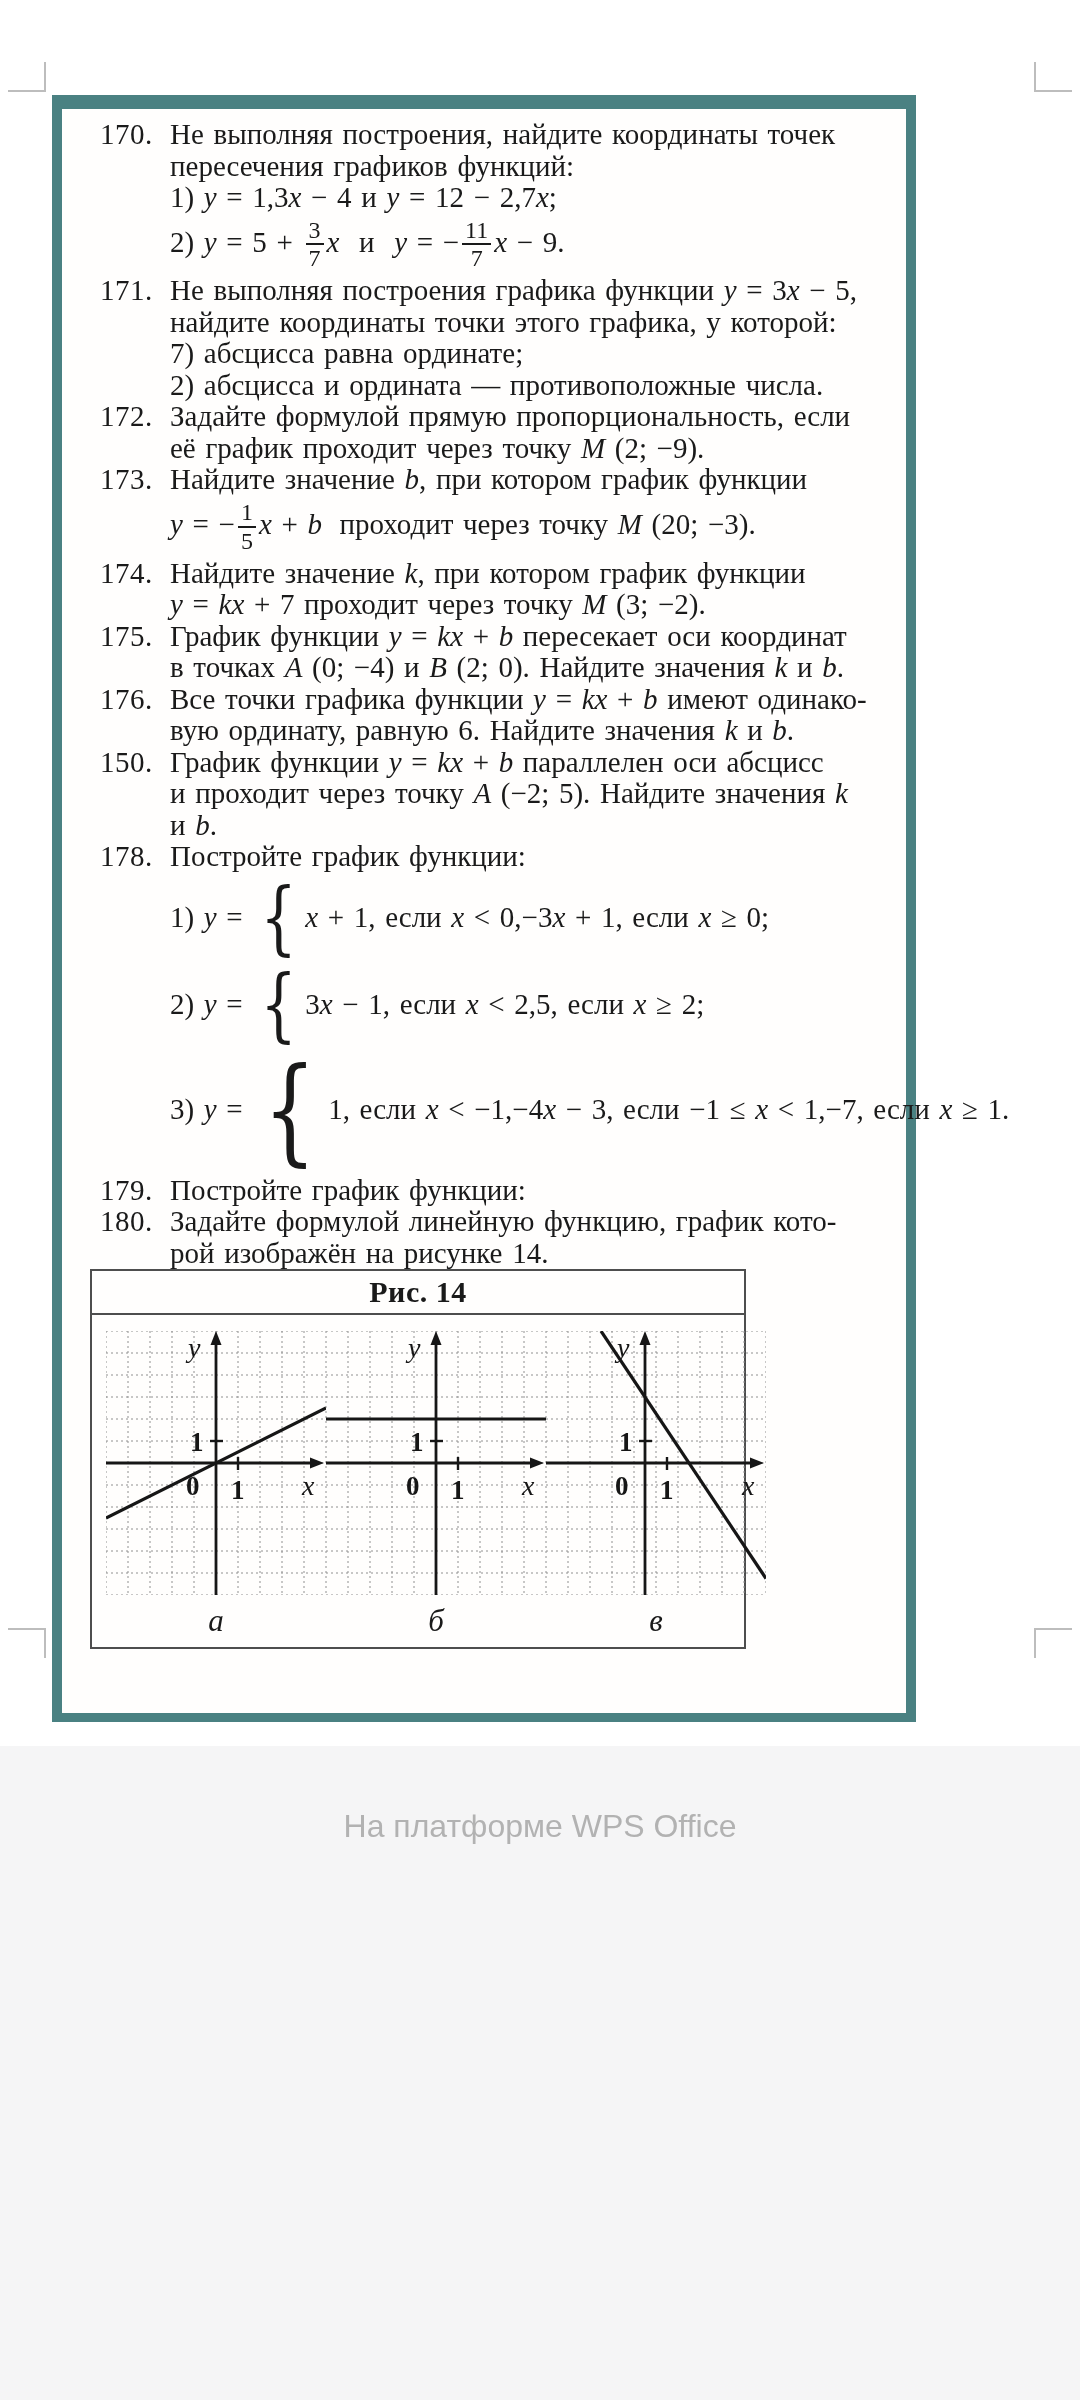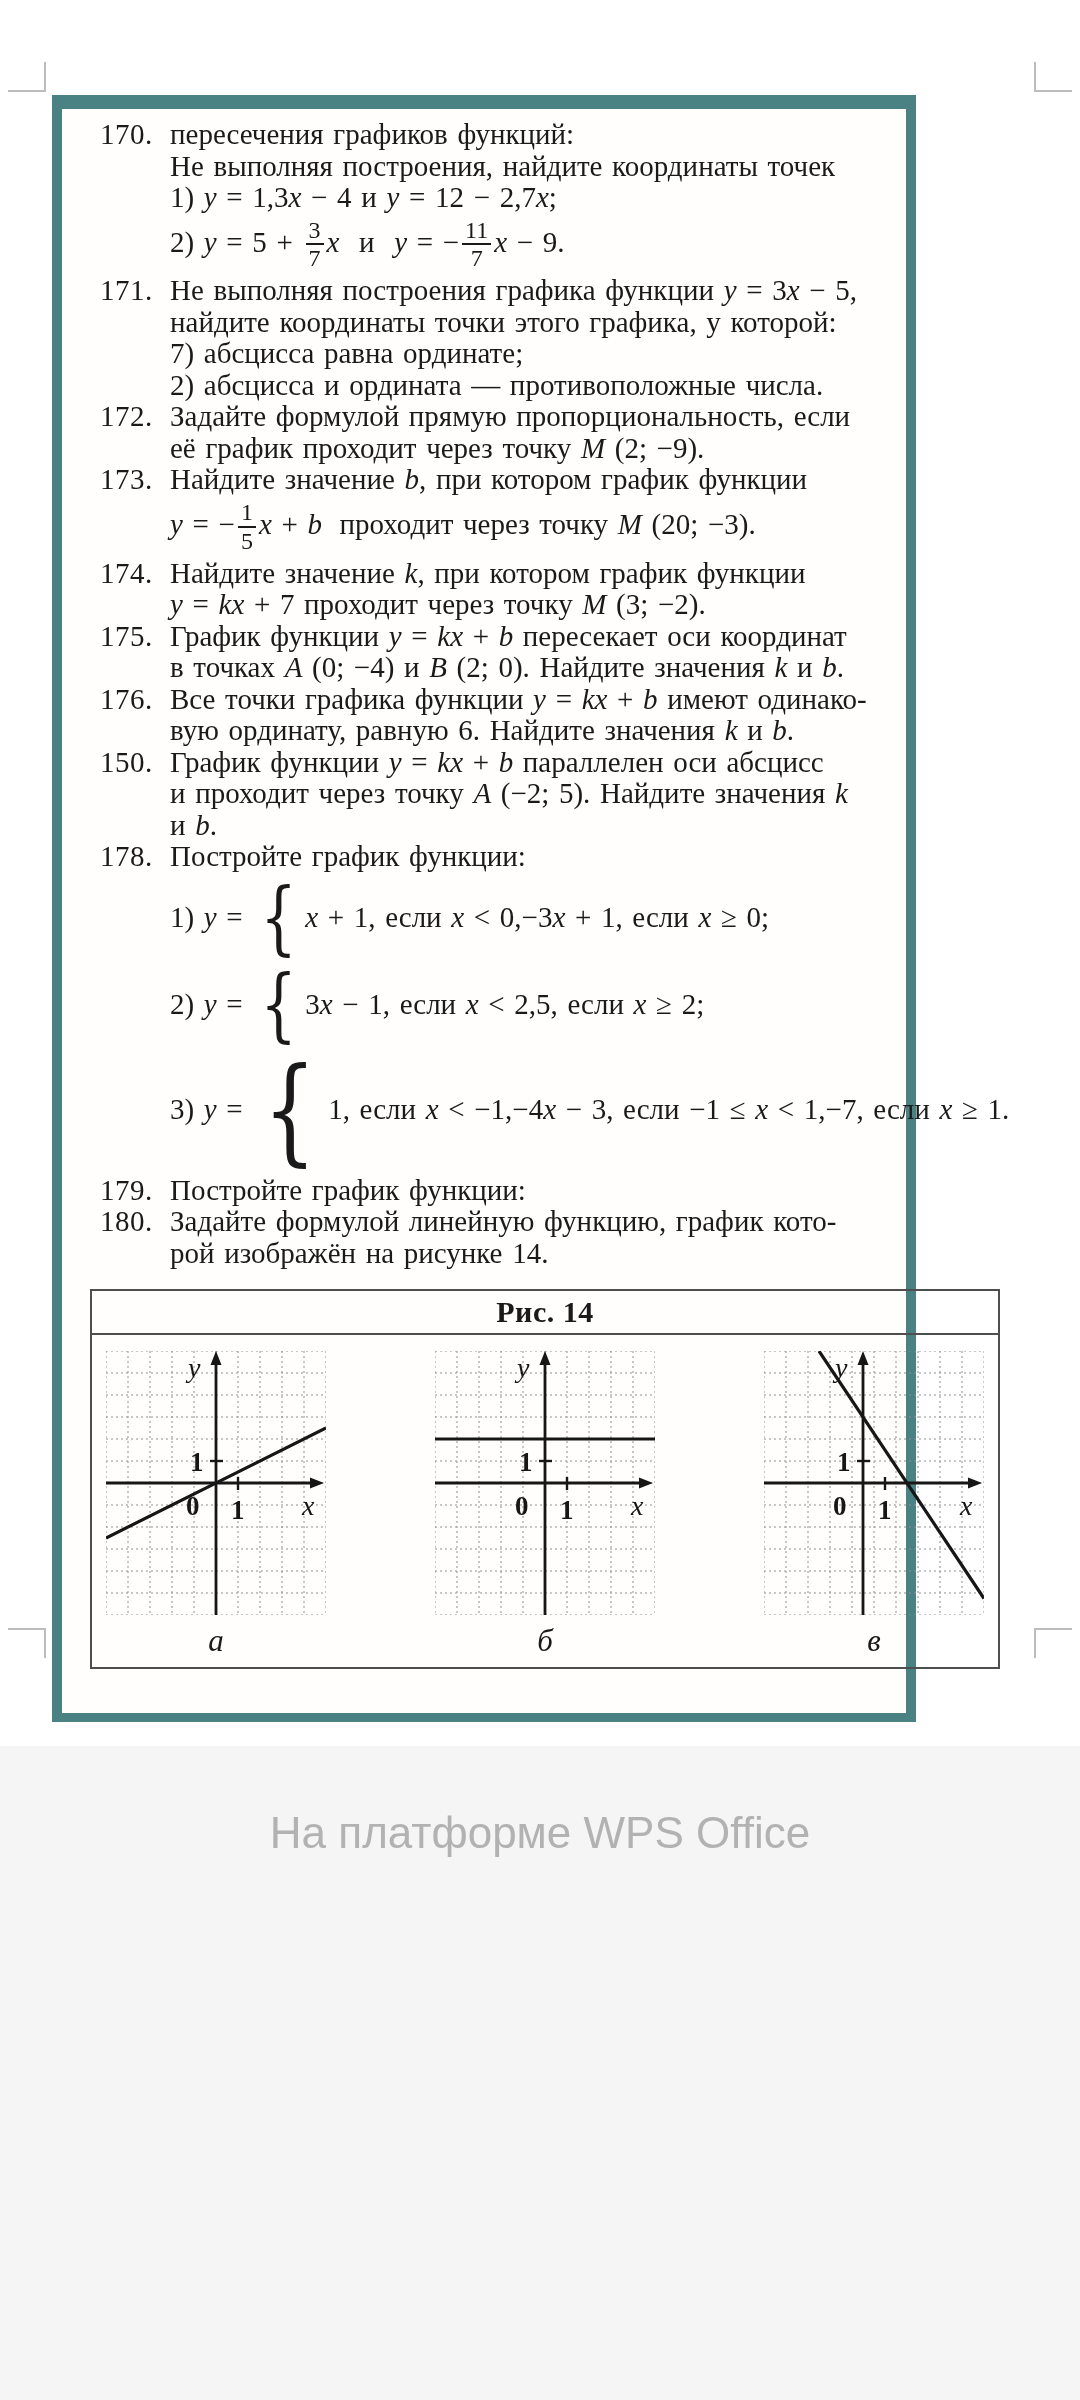--- a/index.html
+++ b/index.html
@@ -27,31 +27,31 @@
   .gap{display:inline-block}
 
   .sys{display:flex;align-items:center;margin:5px 0 7px 0}
   .sys-label{white-space:pre}
   .brace{display:inline-block;font-family:"DejaVu Serif",serif;font-weight:400;
          line-height:1;transform:scaleX(.72);margin:0 1px}
   .sys-lines{display:flex;flex-direction:row}
   .sline{line-height:39px;white-space:pre}
 
   
-  .figure{margin:20px 0 0 -10px;width:910px;box-sizing:border-box;border:2px solid #4e4e4e}
+  .figure{margin:0 0 0 -10px;width:656px;box-sizing:border-box;border:2px solid #4e4e4e}
   .fig-title{font-weight:700;font-size:30px;text-align:center;line-height:42px;
              border-bottom:2px solid #4e4e4e;letter-spacing:.5px}
   .fig-graphs{display:flex;justify-content:space-between;padding:16px 14px 8px 14px}
   .graph{display:flex;flex-direction:column;align-items:center}
   .glabel{font-style:italic;font-size:31px;line-height:36px;margin-top:8px}
 
   
   .footer{position:absolute;left:0;top:1746px;width:1080px;height:654px;background:#f5f5f6}
   .wps{margin-top:62px;text-align:center;font-family:"Liberation Sans",sans-serif;
-       font-size:44px;font-weight:400;color:#b2b2b2}
+       font-size:32px;font-weight:400;color:#b2b2b2}
 </style>
 </head>
 <body>
 
 <div>
   <div class="mark" style="left:44px;top:62px;width:2px;height:30px"></div>
   <div class="mark" style="left:8px;top:90px;width:38px;height:2px"></div>
 </div>
 <div>
   <div class="mark" style="left:1034px;top:62px;width:2px;height:30px"></div>
@@ -64,22 +64,22 @@
 <div>
   <div class="mark" style="left:1034px;top:1628px;width:38px;height:2px"></div>
   <div class="mark" style="left:1034px;top:1628px;width:2px;height:30px"></div>
 </div>
 
 <div class="page" style="border-color: rgb(74, 129, 130); background: rgb(255, 254, 253);">
   <div>
       <div class="prob">
         <div class="pnum">170.</div>
         <div class="pbody">
+          <div class="row">Не выполняя построения, найдите координаты точек</div>
           <div class="row">пересечения графиков функций:</div>
-          <div class="row">Не выполняя построения, найдите координаты точек</div>
           <div class="row">1) <span class="mi">y</span> = 1,3<span class="mi">x</span> − 4 и <span class="mi">y</span> = 12 − 2,7<span class="mi">x</span>;</div>
           <div class="row frac-row">2) <span class="mi">y</span> = 5 + <span class="frac"><span class="fn">3</span><span class="fd">7</span></span><span class="mi">x</span><span class="gap" style="width: 10px;"></span> и <span class="gap" style="width: 10px;"></span><span class="mi">y</span> = −<span class="frac"><span class="fn">11</span><span class="fd">7</span></span><span class="mi">x</span> − 9.</div>
         </div>
       </div>
       <div class="prob">
         <div class="pnum">171.</div>
         <div class="pbody">
           <div class="row">Не выполняя построения графика функции <span class="mi">y</span> = 3<span class="mi">x</span> − 5,</div>
           <div class="row">найдите координаты точки этого графика, у которой:</div>
           <div class="row">7) абсцисса равна ординате;</div>

